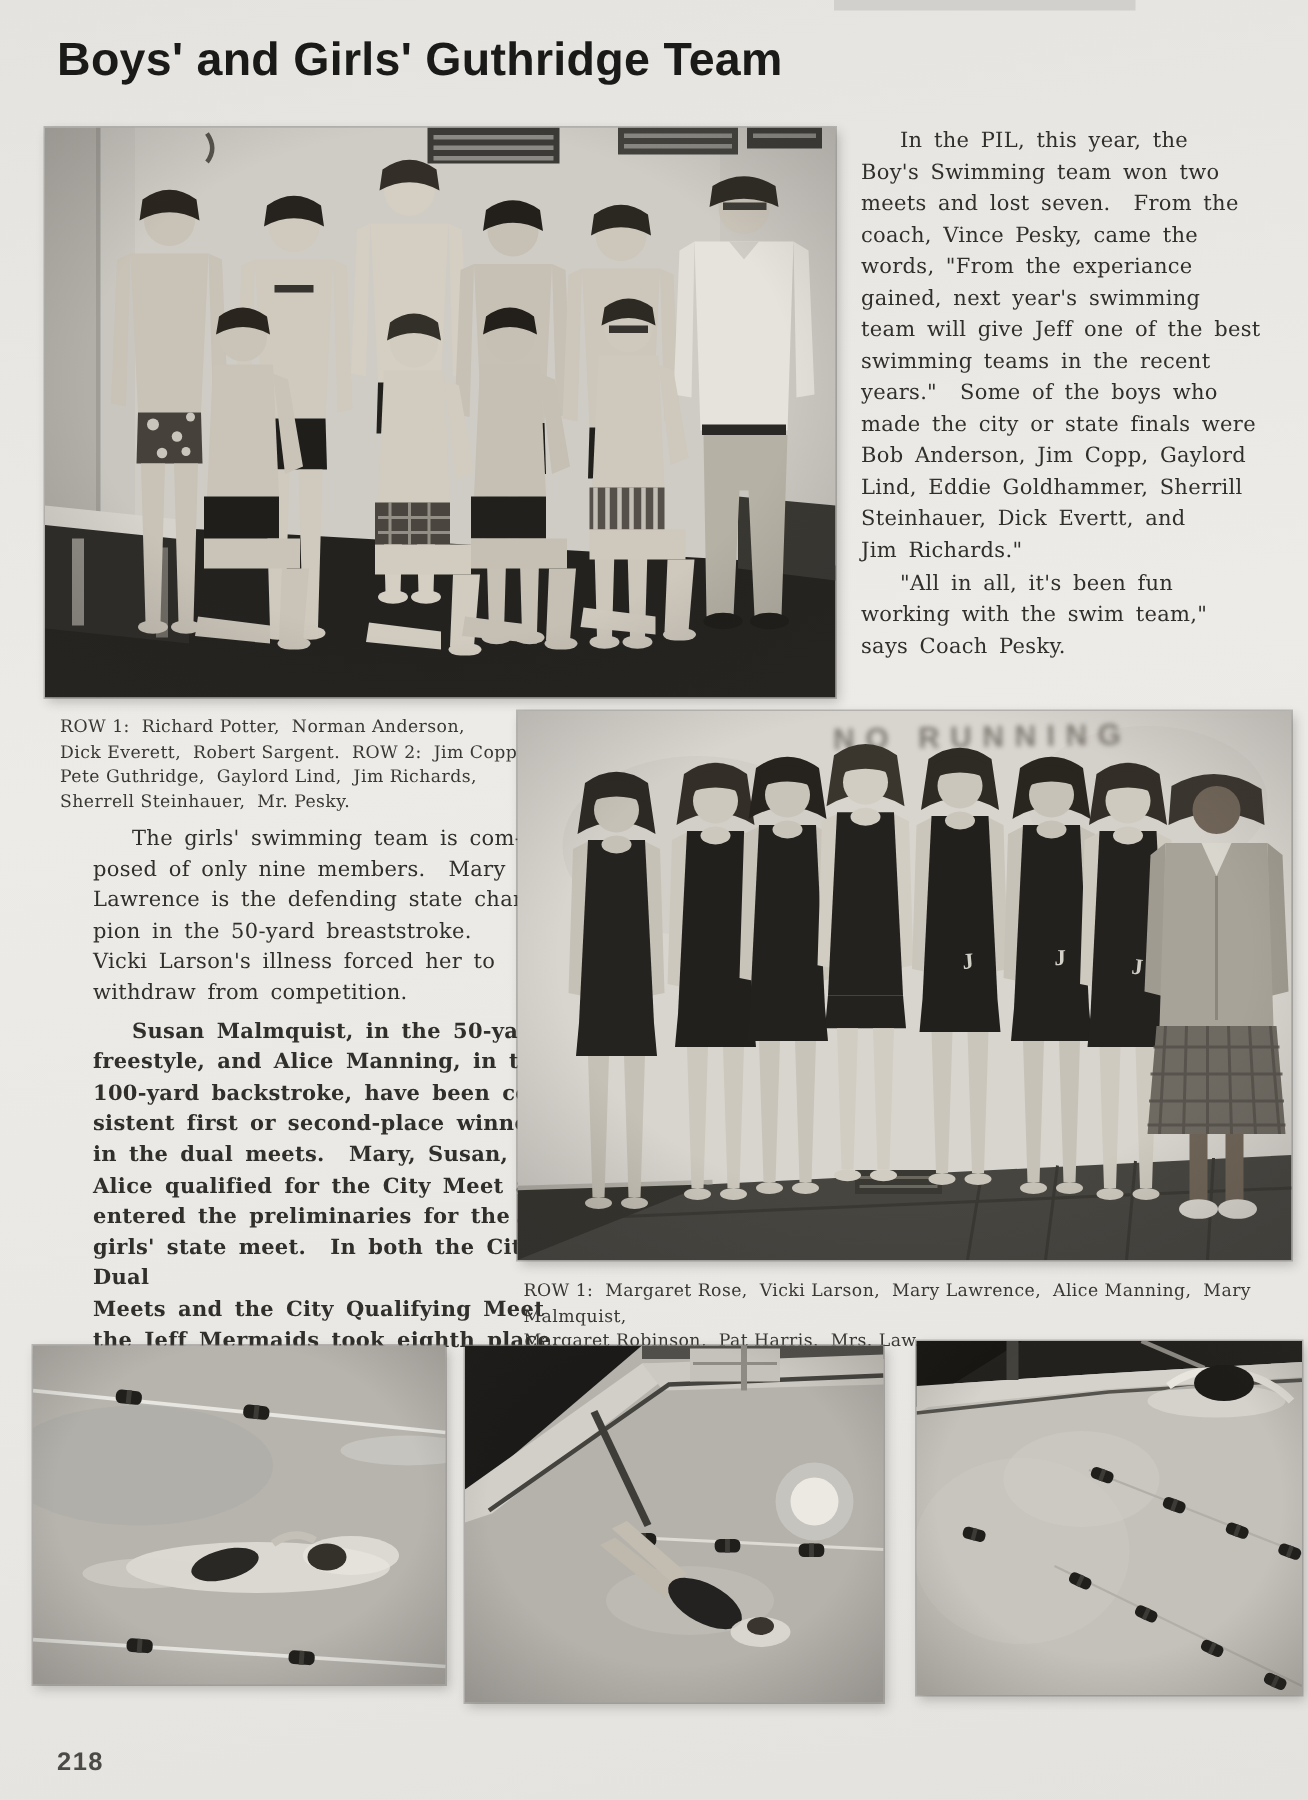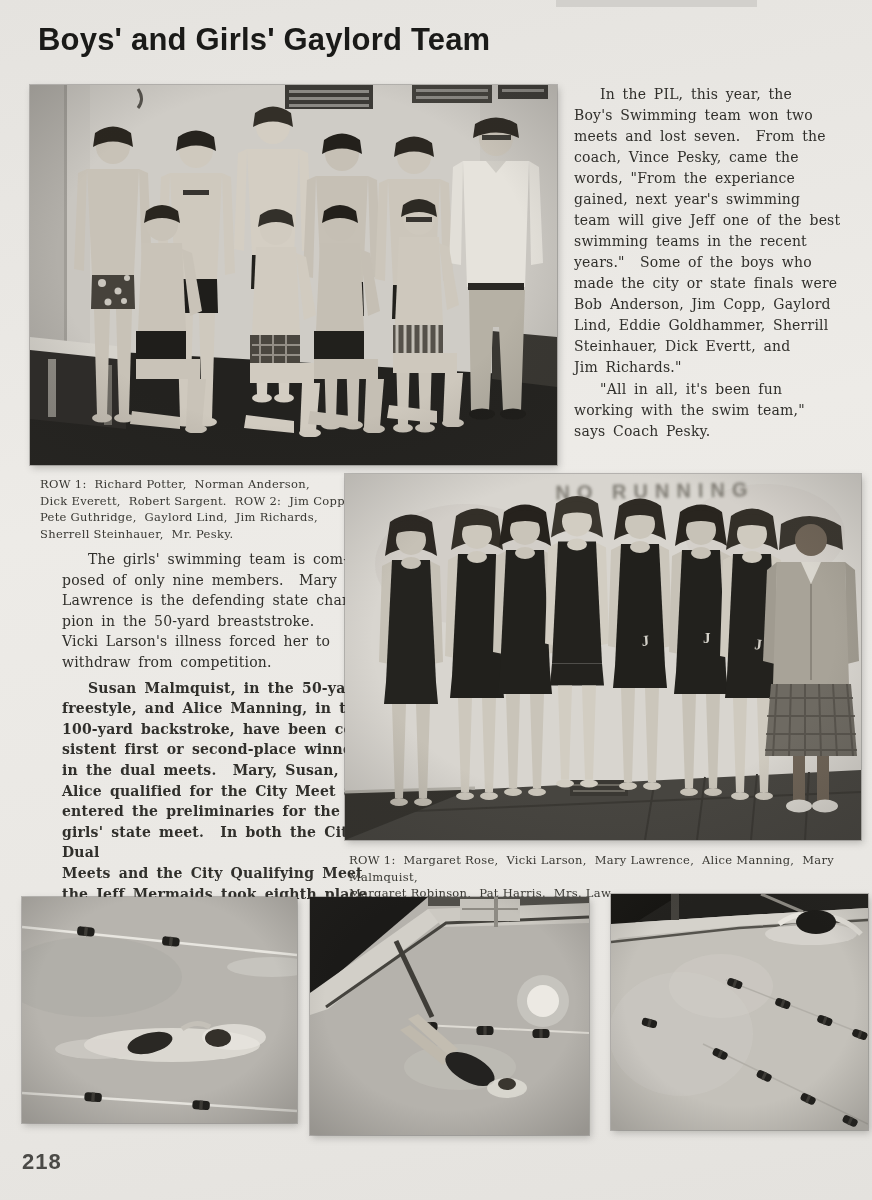--- a/index.html
+++ b/index.html
@@ -23,22 +23,22 @@
   .cap-boys{position:absolute;left:40px;top:476px;width:330px;}
   .cap-girls{position:absolute;left:349px;top:852px;width:516px;}
   figure.photo{position:absolute;margin:0;background:#aaa7a1;
         box-shadow:0 0 0 1px rgba(92,90,86,.35),2px 3px 7px rgba(62,60,56,.28);}
   figure.photo svg{display:block;}
   .ph-boys{left:30px;top:85px;width:527px;height:380px;}
   .ph-girls{left:345px;top:474px;width:516px;height:366px;}
   .ph-p1{left:22px;top:897px;width:275px;height:226px;}
   .ph-p2{left:310px;top:897px;width:279px;height:238px;}
   .ph-p3{left:611px;top:894px;width:257px;height:236px;}
-  .pageno{position:absolute;left:22px;top:1149px;margin:0;
-          font-family:"Liberation Sans",sans-serif;font-weight:700;font-size:22px;
+  .pageno{position:absolute;left:22px;top:1149px;margin:16px;
+          font-family:"Liberation Sans",sans-serif;font-weight:700;font-size:17px;
           letter-spacing:1px;color:#4b4a47;}
   .hidden-defs{position:absolute;width:0;height:0;overflow:hidden;}
 </style>
 </head>
 <body>
 
 <svg class="hidden-defs" aria-hidden="true">
   <defs>
     <symbol id="fig-stand" viewBox="0 0 100 300">
       <path d="M15,50 L24,46 L21,148 L11,146 Z" fill="var(--skin)"></path>
@@ -88,21 +88,21 @@
     <filter id="blur2">
         <feGaussianBlur stdDeviation="1.7"></feGaussianBlur>
       </filter>
   </defs>
 </svg>
 
 <div class="page">
 
   <div class="scan-strip"></div>
 
-  <h1 class="title">Boys' and Girls' Gaylord Team</h1>
+  <h1 class="title">Boys' and Girls' Guthridge Team</h1>
 
   <figure class="photo ph-boys">
     <svg width="527" height="380" viewBox="0 0 527 380">
       <rect width="527" height="380" fill="#c9c6c0"></rect>
       <rect x="60" width="390" height="300" fill="#d3d0ca" opacity=".65"></rect>
       <rect width="34" height="380" fill="#b2afa9"></rect>
       <rect x="34" width="3" height="380" fill="#a09d97"></rect>
       <g>
         <rect x="255" y="0" width="88" height="24" fill="#3c3a36"></rect>
         <rect x="259" y="5" width="80" height="3" fill="#8b8984"></rect>

